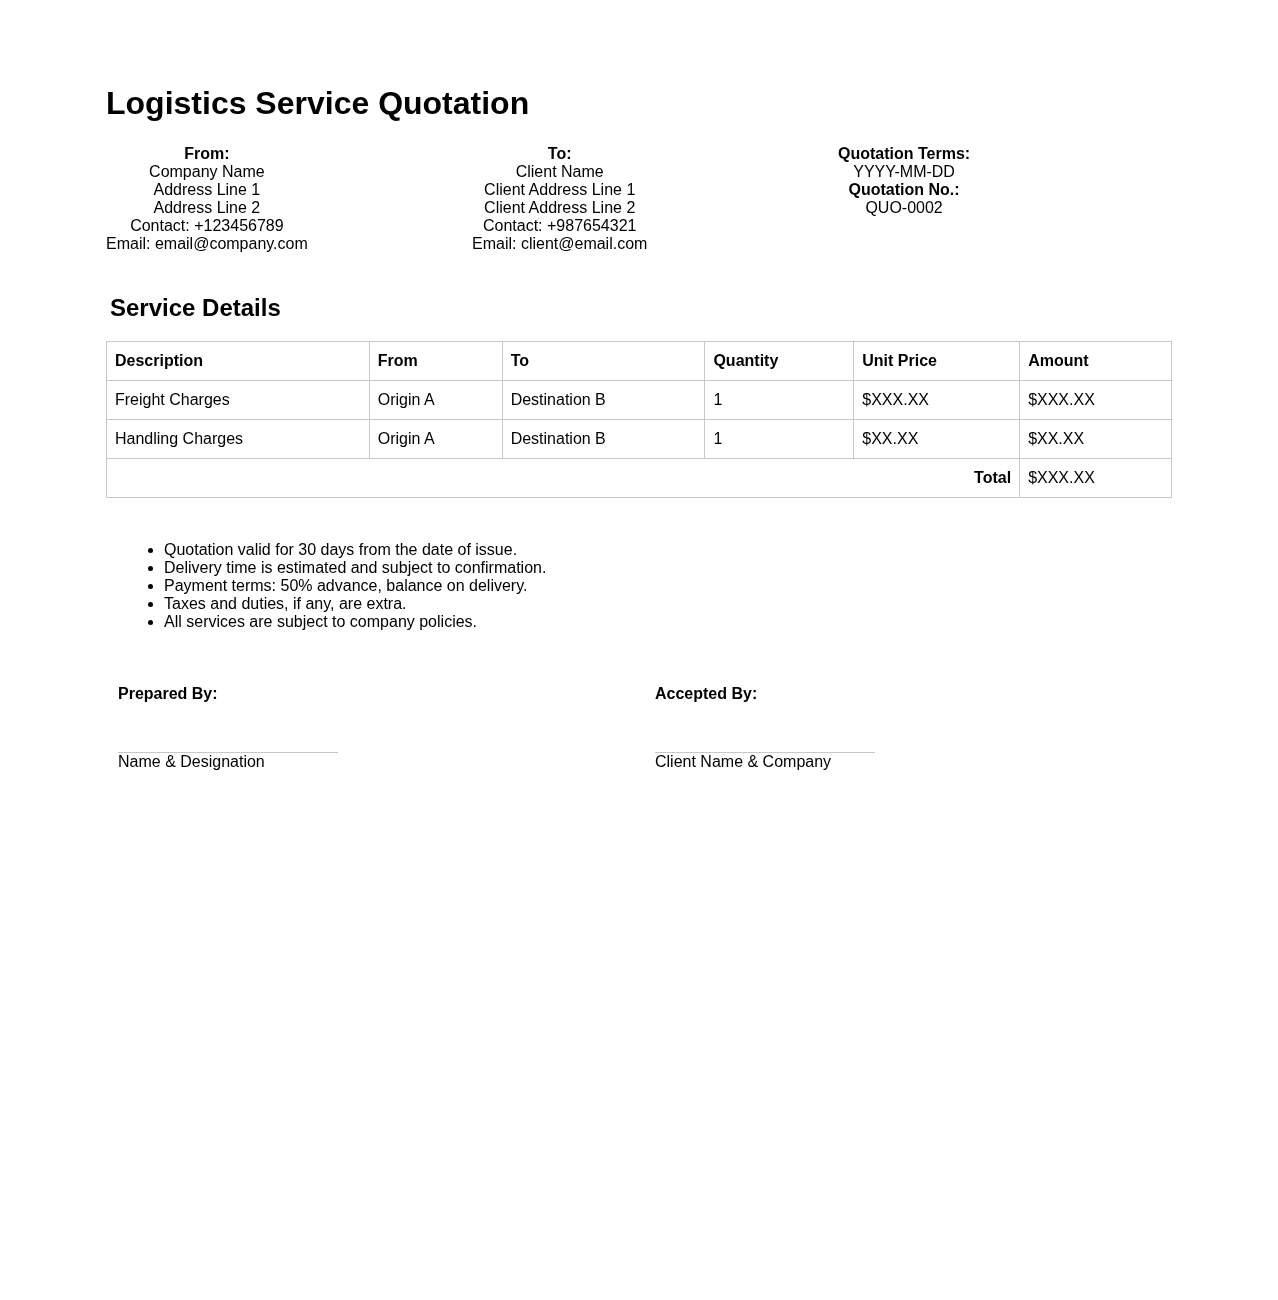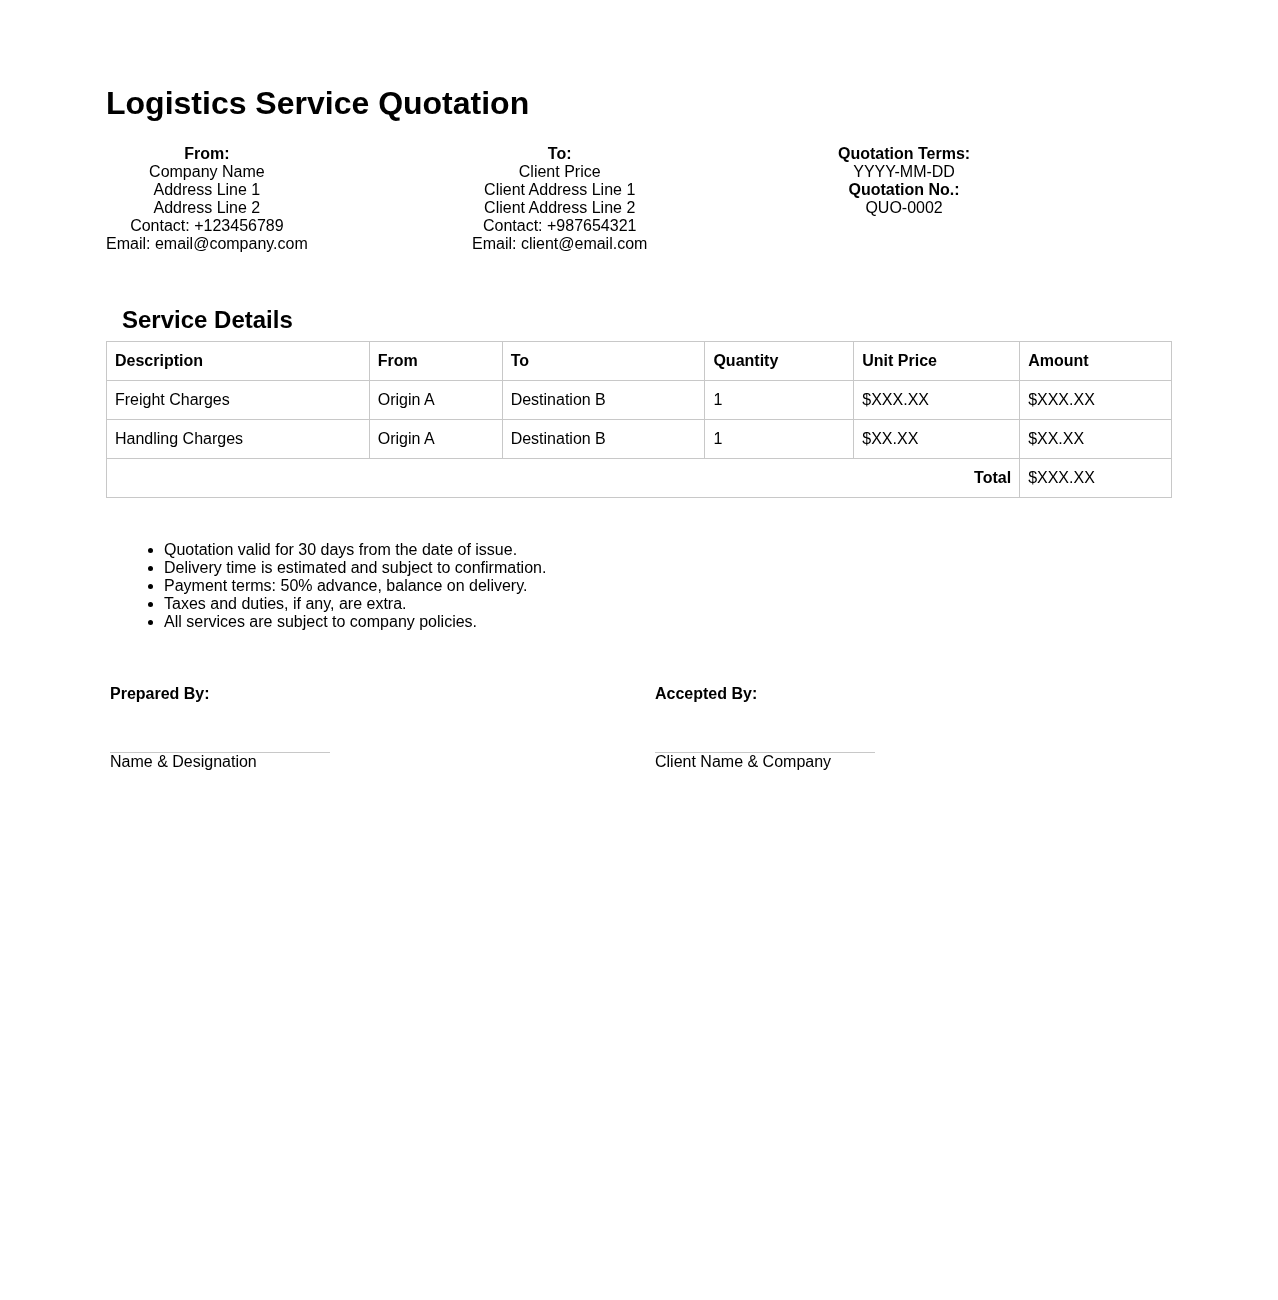--- a/index.html
+++ b/index.html
@@ -7,21 +7,21 @@
       width: 1278px; height: 1300px; position: relative;
       font-family: "Liberation Sans", sans-serif; color: #000;
       font-size: 16px; line-height: 18px;
     }
     .page { position: absolute; left: 106px; top: 0; width: 1066px; }
     h1 { position: absolute; top: 85px; left: 0; margin: 0; font-size: 32px; line-height: 36px; font-weight: bold; white-space: nowrap; }
     .info { position: absolute; top: 145px; left: 0; width: 1066px; }
     .col { position: absolute; top: 0; }
     .col div { height: 18px; white-space: nowrap; text-align: center; }
     .b { font-weight: bold; }
-    h2 { position: absolute; top: 290px; left: 0; margin: 16px; font-size: 24px; line-height: 28px; font-weight: bold; white-space: nowrap; }
+    h2 { position: absolute; top: 290px; left: 0; margin: 4px; font-size: 24px; line-height: 28px; font-weight: bold; white-space: nowrap; }
     table { position: absolute; top: 341px; left: 0; width: 1066px; border-collapse: collapse; }
     th, td { border: 1px solid #c8c8c8; padding: 0 8px; height: 38px; text-align: left; font-size: 16px; white-space: nowrap; }
     th { font-weight: bold; }
     td.total-label { text-align: right; font-weight: bold; margin-left: 32px; }
     .terms { position: absolute; top: 533px; left: 1px; }
     .terms h3 { margin: 0; font-size: 16px; line-height: 18px; font-weight: bold; white-space: nowrap; }
     .terms ul { margin: 8px 0 0 0; padding-left: 57px; }
     .terms li { height: 18px; white-space: nowrap; }
     .sig { position: absolute; top: 685px; }
     .sig .title { font-weight: bold; height: 18px; white-space: nowrap; }
@@ -38,21 +38,21 @@
     <div class="col" style="left:0">
       <div class="b">From:</div>
       <div>Company Name</div>
       <div>Address Line 1</div>
       <div>Address Line 2</div>
       <div>Contact: +123456789</div>
       <div>Email: email@company.com</div>
     </div>
     <div class="col" style="left:366px">
       <div class="b">To:</div>
-      <div>Client Price</div>
+      <div>Client Name</div>
       <div>Client Address Line 1</div>
       <div>Client Address Line 2</div>
       <div>Contact: +987654321</div>
       <div>Email: client@email.com</div>
     </div>
     <div class="col" style="left:732px">
       <div class="b">Quotation Terms:</div>
       <div>YYYY-MM-DD</div>
       <div class="b">Quotation No.:</div>
       <div>QUO-0002</div>
@@ -107,21 +107,21 @@
   <div class="terms">
     <ul>
       <li>Quotation valid for 30 days from the date of issue.</li>
       <li>Delivery time is estimated and subject to confirmation.</li>
       <li>Payment terms: 50% advance, balance on delivery.</li>
       <li>Taxes and duties, if any, are extra.</li>
       <li>All services are subject to company policies.</li>
     </ul>
   </div>
 
-  <div class="sig" style="left:4px">
+  <div class="sig" style="left:12px">
     <div class="title">Prepared By:</div>
     <div class="line"></div>
     <div class="caption">Name &amp; Designation</div>
   </div>
   <div class="sig" style="left:549px">
     <div class="title">Accepted By:</div>
     <div class="line"></div>
     <div class="caption">Client Name &amp; Company</div>
   </div>
 </div>

